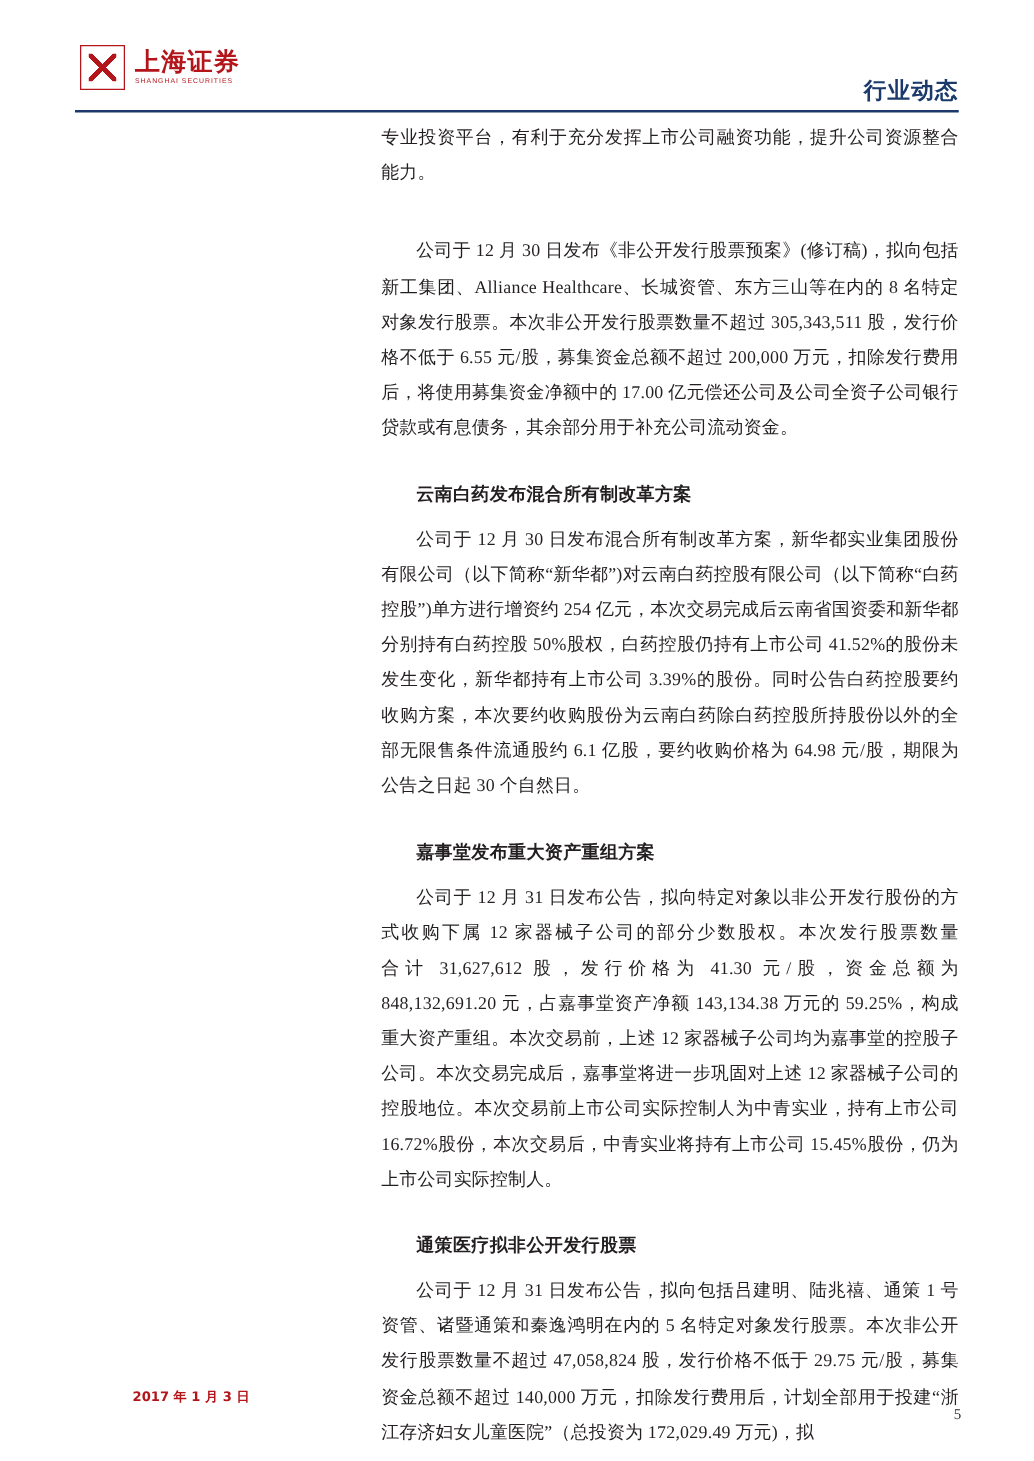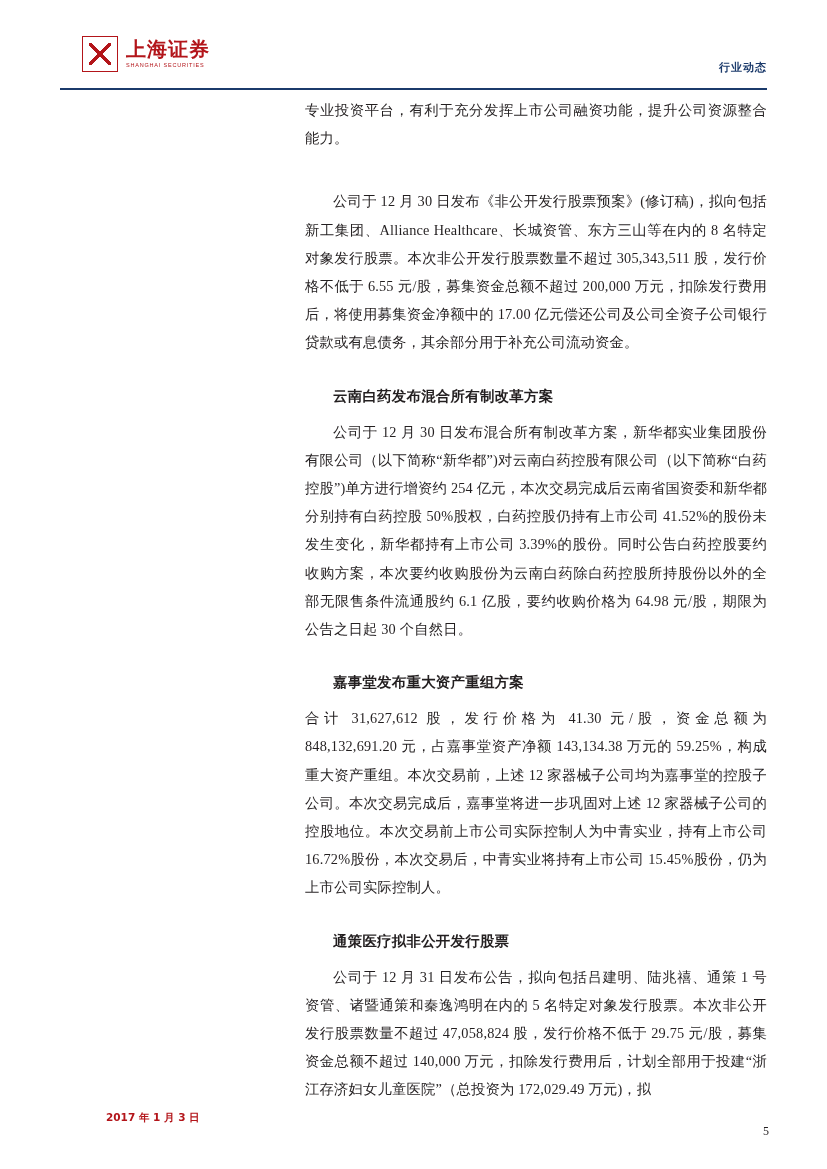--- a/index.html
+++ b/index.html
@@ -20,21 +20,21 @@
   
   .header {
     position: absolute;
     left: 60px;
     top: 34px;
     width: 707px;
     height: 58px;
   }
   .logo {
     position: absolute;
-    left: 22px;
+    left: 4px;
     top: 0px;
     width: 130px;
     height: 48px;
   }
   .logo-mark {
     position: absolute;
     left: 0;
     top: 2px;
     width: 36px;
     height: 36px;
@@ -71,21 +71,21 @@
     font-size: 5.5px;
     color: #b3151a;
     letter-spacing: 0.8px;
     white-space: nowrap;
   }
   .header-title {
     position: absolute;
     right: 0px;
     top: 26px;
     font-family: "DejaVu Sans", sans-serif;
-    font-size: 11px;
+    font-size: 18px;
     font-weight: bold;
     color: #1b3a6b;
     letter-spacing: 1px;
     white-space: nowrap;
   }
   .header-rule {
     position: absolute;
     left: 0;
     top: 54px;
     width: 707px;
@@ -179,20 +179,21 @@
       <p class="sec-title">云南白药发布混合所有制改革方案</p>
       <div class="gap-sm"></div>
       <p class="para indent">公司于 12 月 30 日发布混合所有制改革方案，新华都实业集团股份有限公司（以下简称“新华都”)对云南白药控股有限公司（以下简称“白药控股”)单方进行增资约 254 亿元，本次交易完成后云南省国资委和新华都分别持有白药控股 50%股权，白药控股仍持有上市公司 41.52%的股份未发生变化，新华都持有上市公司 3.39%的股份。同时公告白药控股要约收购方案，本次要约收购股份为云南白药除白药控股所持股份以外的全部无限售条件流通股约 6.1 亿股，要约收购价格为 64.98 元/股，期限为公告之日起 30 个自然日。</p>
     </div>
 
     <div class="gap-big"></div>
 
     <div>
       <p class="sec-title">嘉事堂发布重大资产重组方案</p>
       <div class="gap-sm"></div>
+      <p class="para indent justify-spread">公司于 12 月 31 日发布公告，拟向特定对象以非公开发行股份的方式收购下属 12 家器械子公司的部分少数股权。本次发行股票数量</p>
       <p class="para justify-spread">合计 31,627,612 股，发行价格为 41.30 元/股，资金总额为</p>
       <p class="para">848,132,691.20 元，占嘉事堂资产净额 143,134.38 万元的 59.25%，构成重大资产重组。本次交易前，上述 12 家器械子公司均为嘉事堂的控股子公司。本次交易完成后，嘉事堂将进一步巩固对上述 12 家器械子公司的控股地位。本次交易前上市公司实际控制人为中青实业，持有上市公司 16.72%股份，本次交易后，中青实业将持有上市公司 15.45%股份，仍为上市公司实际控制人。</p>
     </div>
 
     <div class="gap-big"></div>
 
     <div>
       <p class="sec-title">通策医疗拟非公开发行股票</p>
       <div class="gap-sm"></div>
       <p class="para indent">公司于 12 月 31 日发布公告，拟向包括吕建明、陆兆禧、通策 1 号资管、诸暨通策和秦逸鸿明在内的 5 名特定对象发行股票。本次非公开发行股票数量不超过 47,058,824 股，发行价格不低于 29.75 元/股，募集资金总额不超过 140,000 万元，扣除发行费用后，计划全部用于投建“浙江存济妇女儿童医院”（总投资为 172,029.49 万元)，拟</p>

